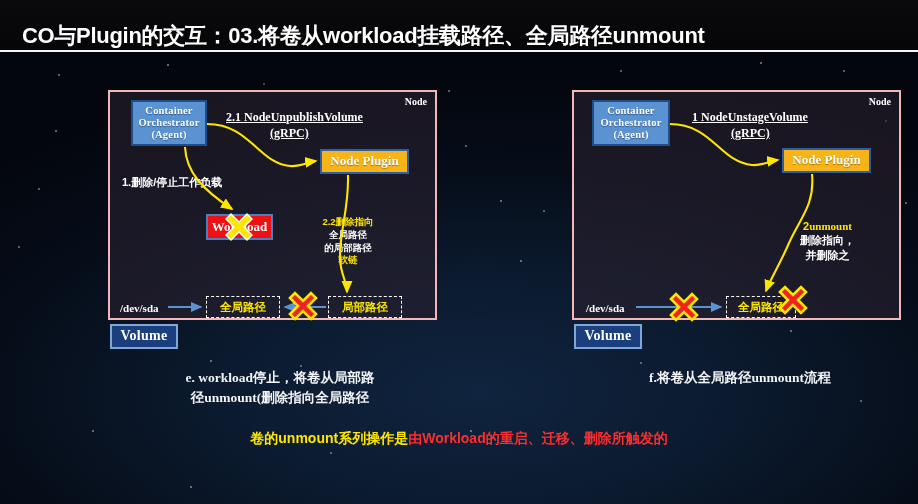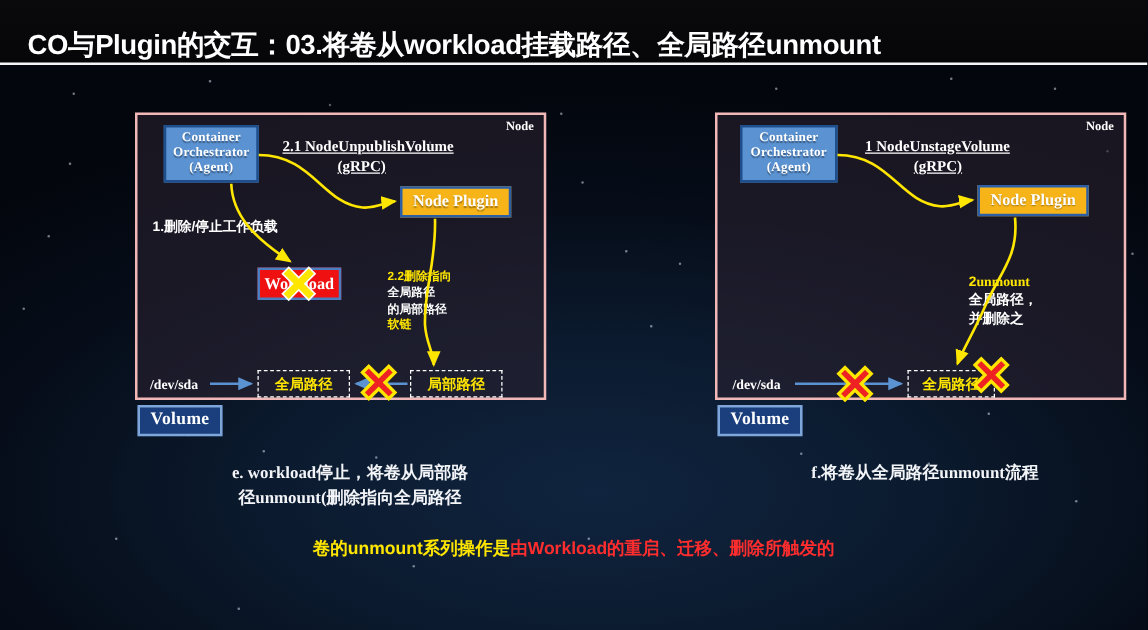--- a/index.html
+++ b/index.html
@@ -87,21 +87,21 @@
   
   .ftxt{
     position:absolute;color:#ffffff;font-weight:bold;
     font-family:"Liberation Serif", serif;
     line-height:1.25;white-space:nowrap;
   }
   .ftxt.cn{font-family:"Liberation Sans","DejaVu Sans",sans-serif;}
   .yellow{color:#ffe600;}
   .step-lbl{font-size:12px;text-decoration:underline;}
   .smallcn{
-    position:absolute;text-align:left;font-weight:bold;
+    position:absolute;text-align:center;font-weight:bold;
     font-family:"Liberation Sans","DejaVu Sans",sans-serif;
     font-size:9.5px;line-height:1.35;color:#ffffff;
   }
   .devlbl{
     position:absolute;color:#ffffff;font-weight:bold;font-size:11px;
     font-family:"Liberation Serif",serif;
   }
 
   
   .caption{
@@ -207,21 +207,21 @@
     <span>(Agent)</span>
   </div>
 
   <div class="ftxt step-lbl" style="left:692px;top:110px;">1 NodeUnstageVolume</div>
   <div class="ftxt step-lbl" style="left:731px;top:126px;">(gRPC)</div>
 
   <div class="box np-box" style="left:782px;top:148px;width:89px;height:25px;">Node Plugin</div>
 
   <div class="smallcn" style="left:775px;top:219px;width:105px;font-size:11px;line-height:1.3;">
     <span class="yellow">2</span><span class="yellow" style="font-family:'Liberation Serif',serif;">unmount</span><br>
-    <span>全局路径，</span><br>
+    <span>删除指向，</span><br>
     <span>并删除之</span>
   </div>
 
   <div class="devlbl" style="left:586px;top:302px;">/dev/sda</div>
 
   <div class="dash-box" style="left:726px;top:296px;width:70px;height:22px;">全局路径</div>
 
   <div class="box vol-box" style="left:574px;top:324px;width:68px;height:25px;">Volume</div>
 
   <svg class="ov" viewBox="0 0 918 504">

